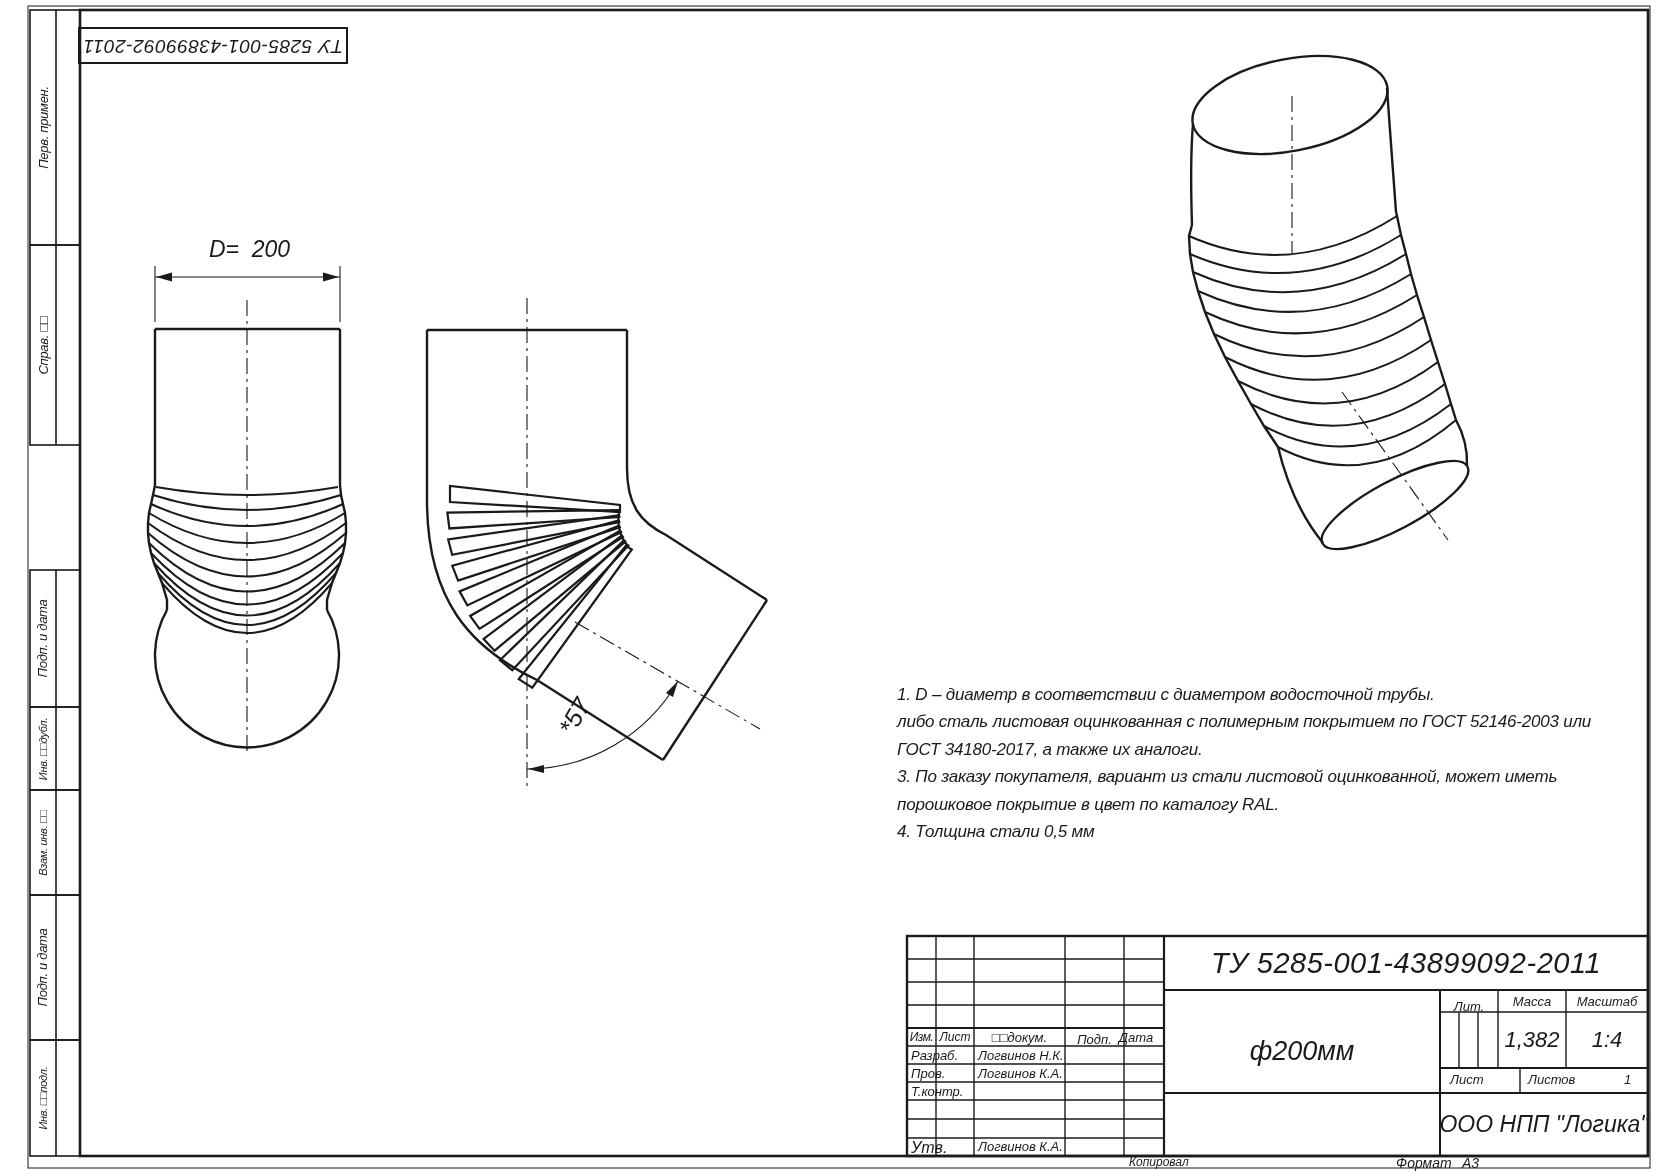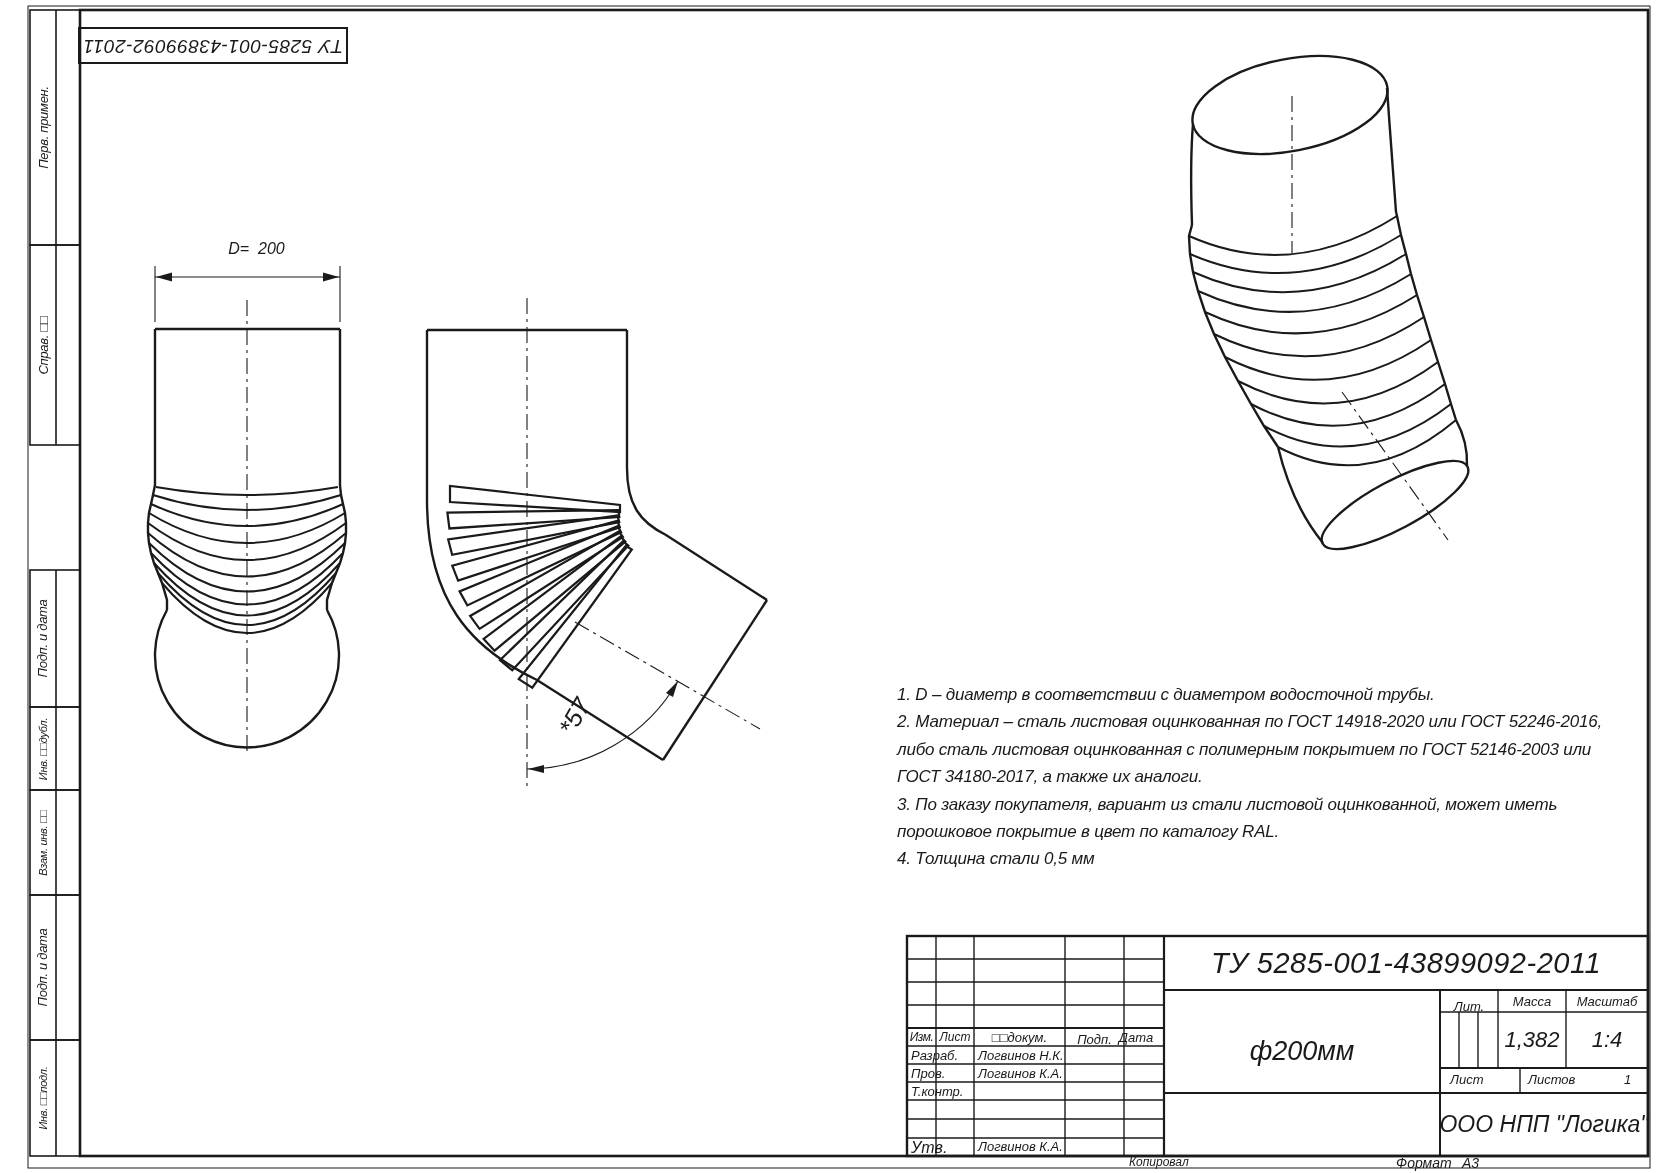--- a/index.html
+++ b/index.html
@@ -178,27 +178,26 @@
   <div class="vbox" style="top:790px;height:105px">
       <span style="font-size:11px">Взам. инв. □□</span>
     </div>
   <div class="vbox" style="top:895px;height:145px">
       <span>Подп. и дата</span>
     </div>
   <div class="vbox" style="top:1040px;height:116px">
       <span style="font-size:11px">Инв. □□подл.</span>
     </div>
 
-  <div class="t ctr" style="left:179px;top:236px;width:155px;height:26px;font-size:16px">D=  200</div>
+  <div class="t ctr" style="left:172px;top:236px;width:155px;height:26px;font-size:23px">D=  200</div>
 
   <div class="t" style="left:556px;top:702px;font-size:25px;transform:rotate(-60deg)">*57</div>
 
   <div class="notes">
     <div>1. D – диаметр в соответствии с диаметром водосточной трубы.</div>
-    <div>2. Материал – сталь листовая оцинкованная по ГОСТ 14918-2020 или ГОСТ 52246-2016,</div>
     <div>либо сталь листовая оцинкованная с полимерным покрытием по ГОСТ 52146-2003 или</div>
     <div>ГОСТ 34180-2017, а также их аналоги.</div>
     <div>3. По заказу покупателя, вариант из стали листовой оцинкованной, может иметь</div>
     <div>порошковое покрытие в цвет по каталогу RAL.</div>
     <div>4. Толщина стали 0,5 мм</div>
   </div>
 
   <div class="t ctr" style="left:907px;top:1028px;width:29px;height:18px;font-size:12px;letter-spacing:-0.5px">Изм.</div>
   <div class="t ctr" style="left:936px;top:1028px;width:38px;height:18px;font-size:12px">Лист</div>
   <div class="t ctr" style="left:974px;top:1028px;width:91px;height:18px;font-size:13px">□□докум.</div>

